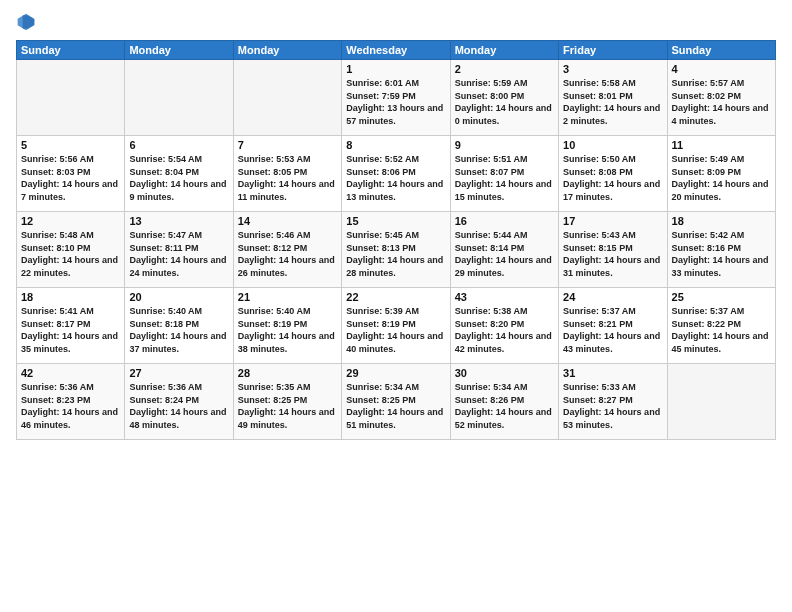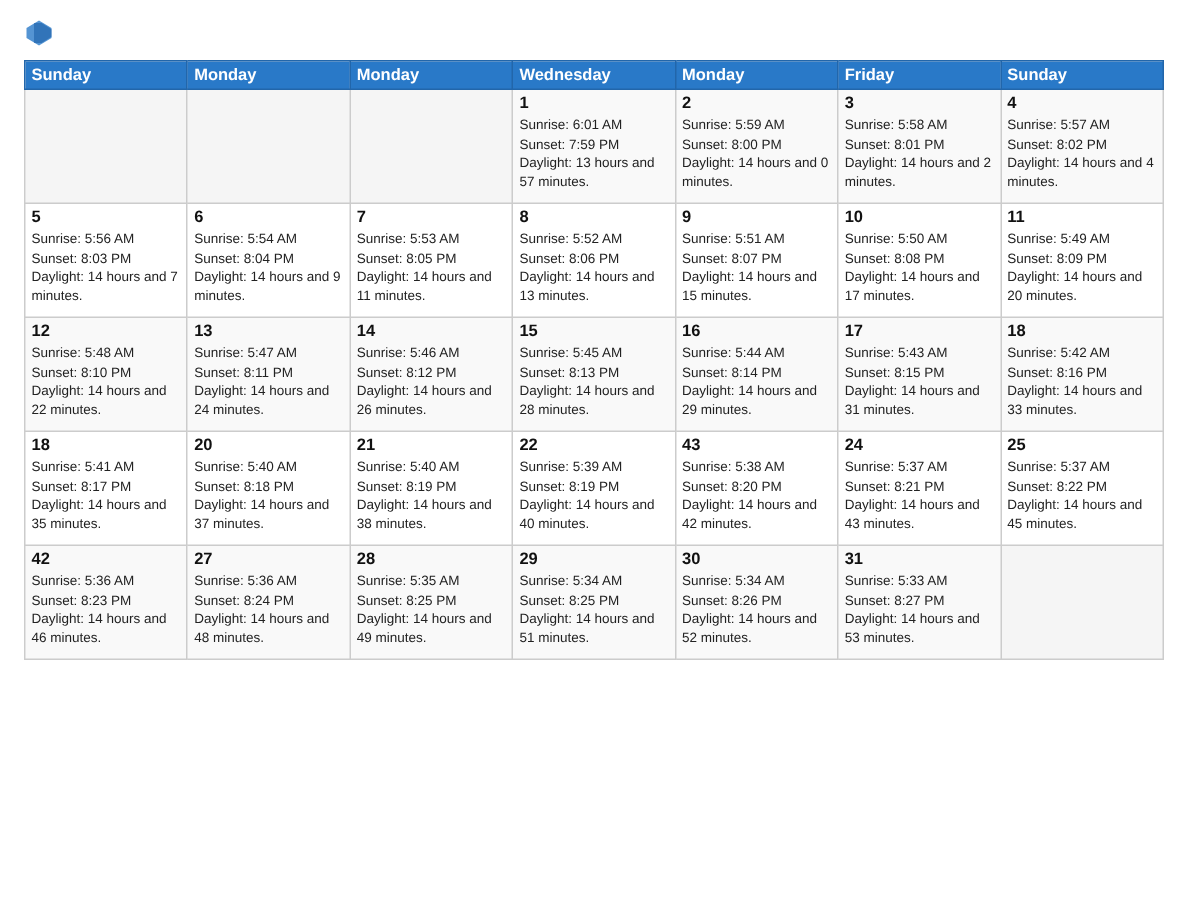--- a/index.html
+++ b/index.html
@@ -82,20 +82,21 @@
       font-size: 11px;
       font-weight: bold;
       color: #111;
       display: block;
       margin-bottom: 2px;
     }
     .day-info {
       font-size: 9px;
       color: #222;
       line-height: 1.4;
+      font-weight: bold;
     }
     .empty-cell {
       background: #f5f5f5 !important;
     }
   </style>
 </head>
 <body>
 <div class="page">
 
   <div class="header">

